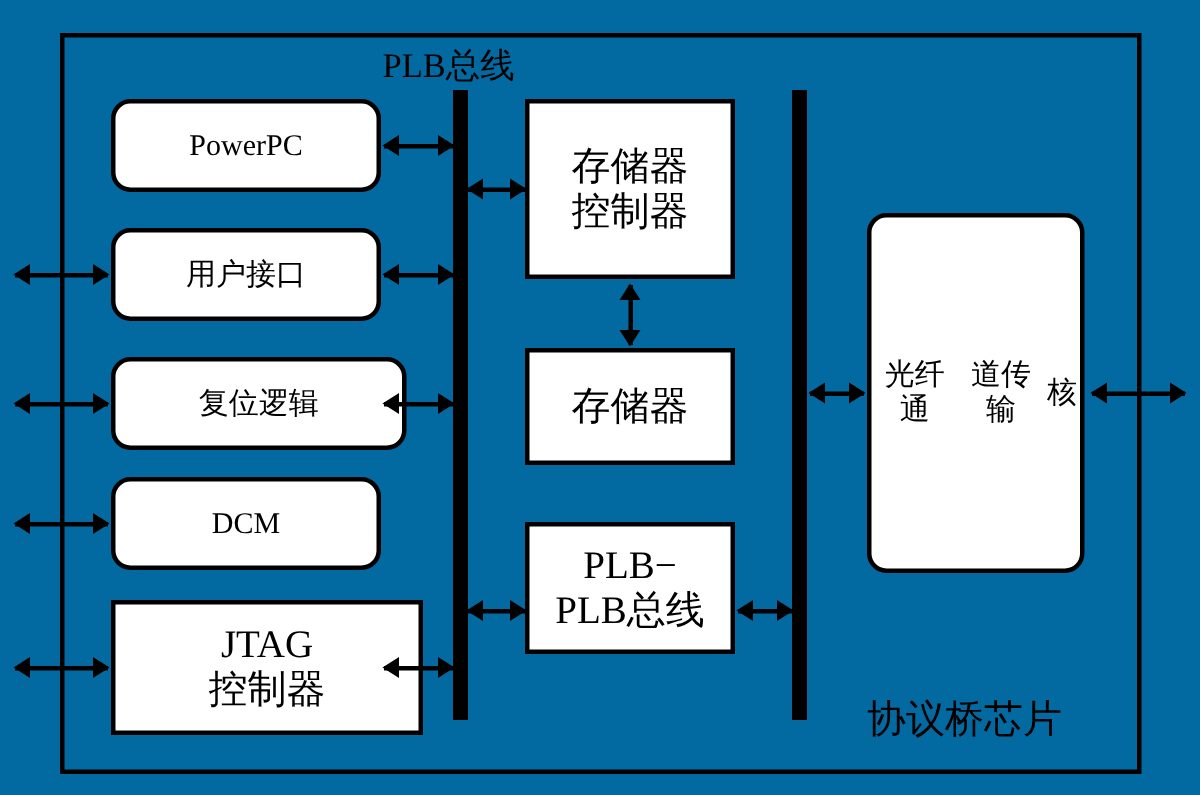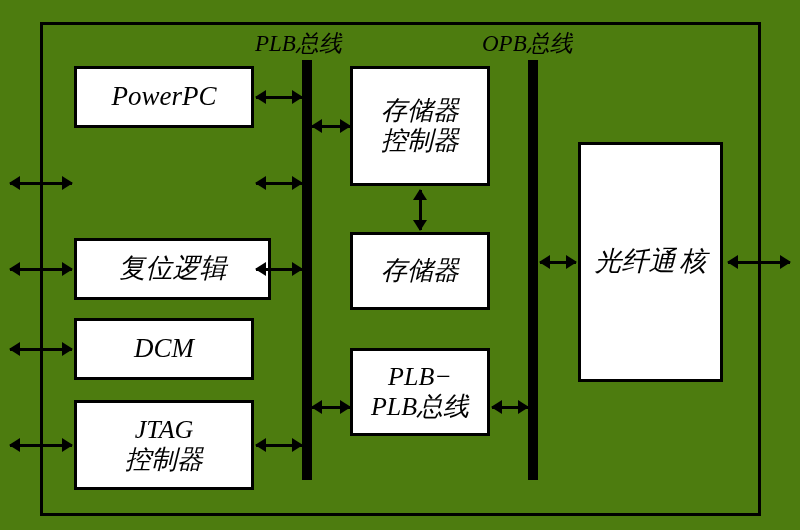--- a/index.html
+++ b/index.html
@@ -4,24 +4,23 @@
 <style>
   html, body {
     margin: 0;
     padding: 0;
     background: #ffffff;
   }
   #canvas {
     position: relative;
     width: 800px;
     height: 530px;
-    background: #4d7c0f;
+    background: #0369a1;
     font-family: "Liberation Serif", "DejaVu Serif", serif;
     overflow: hidden;
-    font-style: italic;
   }
   .chip-outline {
     position: absolute;
     border: 3px solid #000;
     background: transparent;
   }
   .box {
     position: absolute;
     border: 3px solid #000;
     background: #fff;
@@ -110,72 +109,76 @@
     position: absolute;
     bottom: -1px;
     left: -7px;
     width: 0;
     height: 0;
     border-left: 7px solid transparent;
     border-right: 7px solid transparent;
     border-top: 11px solid #000;
   }
   .fs26 { font-size: 26px; align-items: center; }
-  .fs27 { font-size: 27px; }
+  .fs27 { font-size: 20px; border-radius: 13px; }
 </style>
 </head>
 <body>
 
 <div id="canvas">
 
   <div class="chip-outline" style="left:40px; top:22px; width:715px; height:488px;"></div>
 
   <div class="bus-label" style="left:255px; top:28px;">PLB总线</div>
-  <div class="bus-label" style="left:482px; top:28px;">OPB总线</div>
 
   <div class="bus" style="left:302px; top:60px; width:10px; height:420px;"></div>
   <div class="bus" style="left:528px; top:60px; width:10px; height:420px;"></div>
 
   <div class="box fs27" style="left:74px; top:66px; width:180px; height:62px;">
     <span>PowerPC</span>
   </div>
 
+  <div class="box fs27" style="left:74px; top:152px; width:180px; height:62px;">
+    <span>用户接口</span>
+  </div>
 
   <div class="box fs27" style="left:74px; top:238px; width:197px; height:62px;">
     <span>复位逻辑</span>
   </div>
 
   <div class="box fs27" style="left:74px; top:318px; width:180px; height:62px;">
     <span>DCM</span>
   </div>
 
-  <div class="box fs26" style="left:74px; top:400px; width:180px; height:90px; flex-direction:column;">
+  <div class="box fs26" style="left:74px; top:400px; width:208px; height:90px; flex-direction:column;">
     <span>JTAG</span>
     <span>控制器</span>
   </div>
 
   <div class="box fs26" style="left:350px; top:66px; width:140px; height:120px; flex-direction:column;">
     <span>存储器</span>
     <span>控制器</span>
   </div>
 
   <div class="box fs26" style="left:350px; top:232px; width:140px; height:78px;">
     <span>存储器</span>
   </div>
 
   <div class="box fs26" style="left:350px; top:348px; width:140px; height:88px; flex-direction:column;">
     <span>PLB−</span>
     <span>PLB总线</span>
   </div>
 
   <div class="box fs27" style="left:578px; top:142px; width:145px; height:240px; flex-direction:row;">
     <span>光纤通</span>
+    <span>道传输</span>
     <span>核</span>
   </div>
 
+  <div class="chip-label" style="left:578px; top:462px;">协议桥芯片</div>
 
   <div class="arrow-h" style="left:10px; top:183px; width:62px;">
     <div class="shaft" style="width:62px;"></div>
     <div class="head-l"></div>
       <div class="head-r"></div>
   </div>
 
   <div class="arrow-h" style="left:10px; top:269px; width:62px;">
     <div class="shaft" style="width:62px;"></div>
     <div class="head-l"></div>

